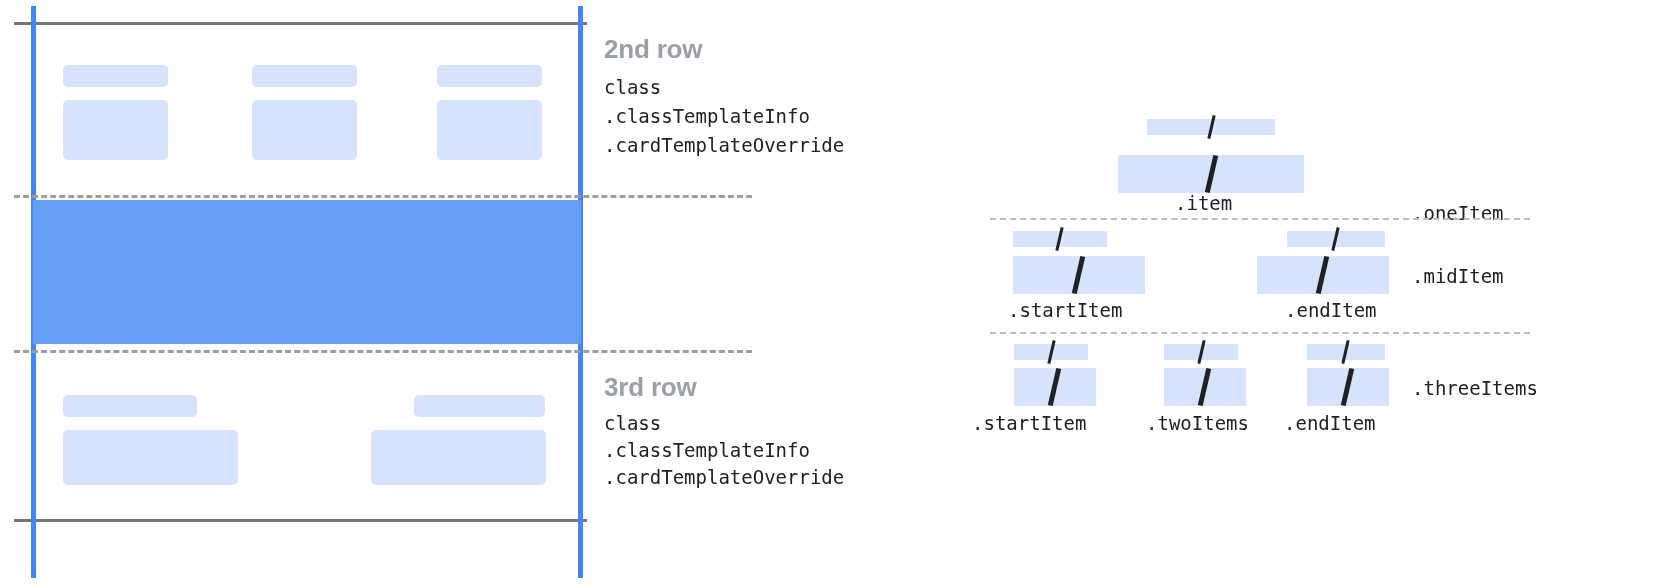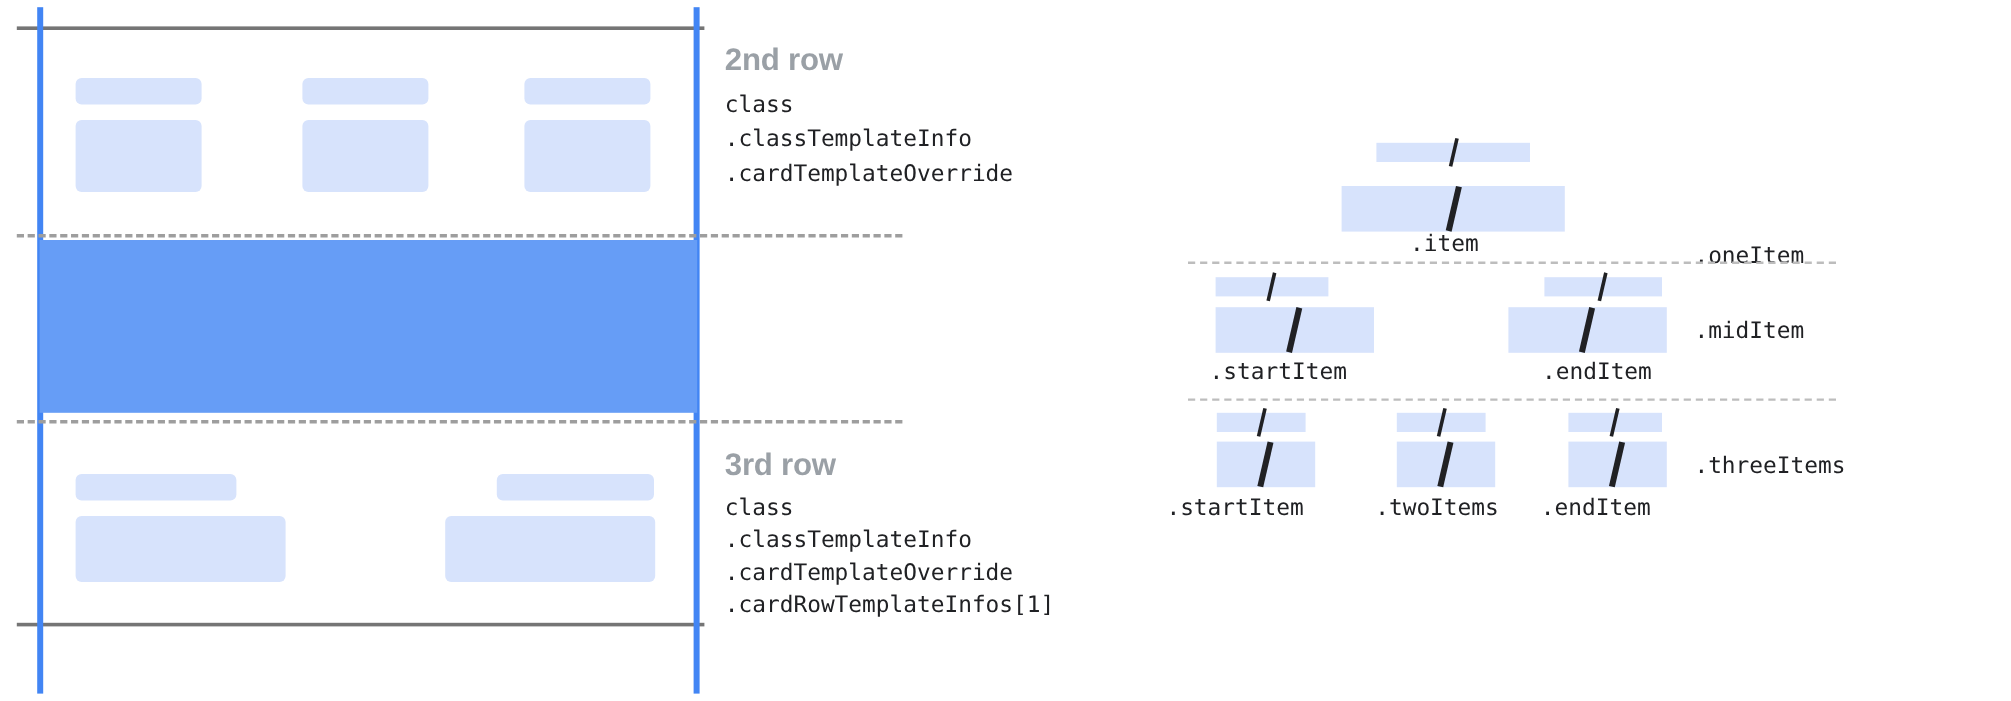--- a/index.html
+++ b/index.html
@@ -131,21 +131,20 @@
   <div class="rowtitle" style="left:604px;top:34px;">2nd row</div>
   <div class="code" style="left:604px;top:73px;">class</div>
   <div class="code" style="left:604px;top:102px;">.classTemplateInfo</div>
   <div class="code" style="left:604px;top:131px;">.cardTemplateOverride</div>
 
 
   <div class="rowtitle" style="left:604px;top:372px;">3rd row</div>
   <div class="code" style="left:604px;top:409px;">class</div>
   <div class="code" style="left:604px;top:436px;">.classTemplateInfo</div>
   <div class="code" style="left:604px;top:463px;">.cardTemplateOverride</div>
-  <div class="code" style="left:604px;top:490px;">.cardRowTemplateInfos[1]</div>
 
   <div class="abs" style="left:0;top:0;width:1676px;height:584px;">
 
     <div class="ritem" style="left:0;top:0;">
       <div class="rbar" style="left:1147px;top:119px;width:128px;height:16px;"></div>
       <div class="slash" style="left:1210px;top:115px;width:3px;height:24px;"></div>
 
       <div class="rbar" style="left:1118px;top:155px;width:186px;height:38px;"></div>
       <div class="slash" style="left:1209px;top:155px;width:5px;height:38px;"></div>
 

